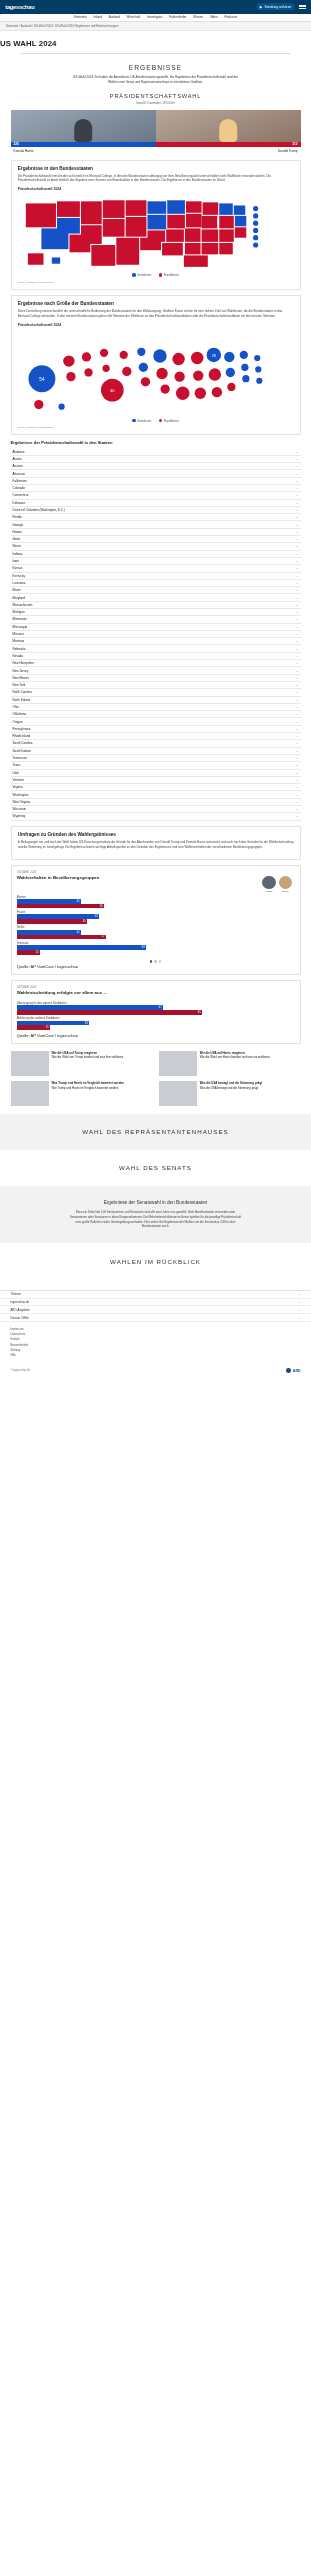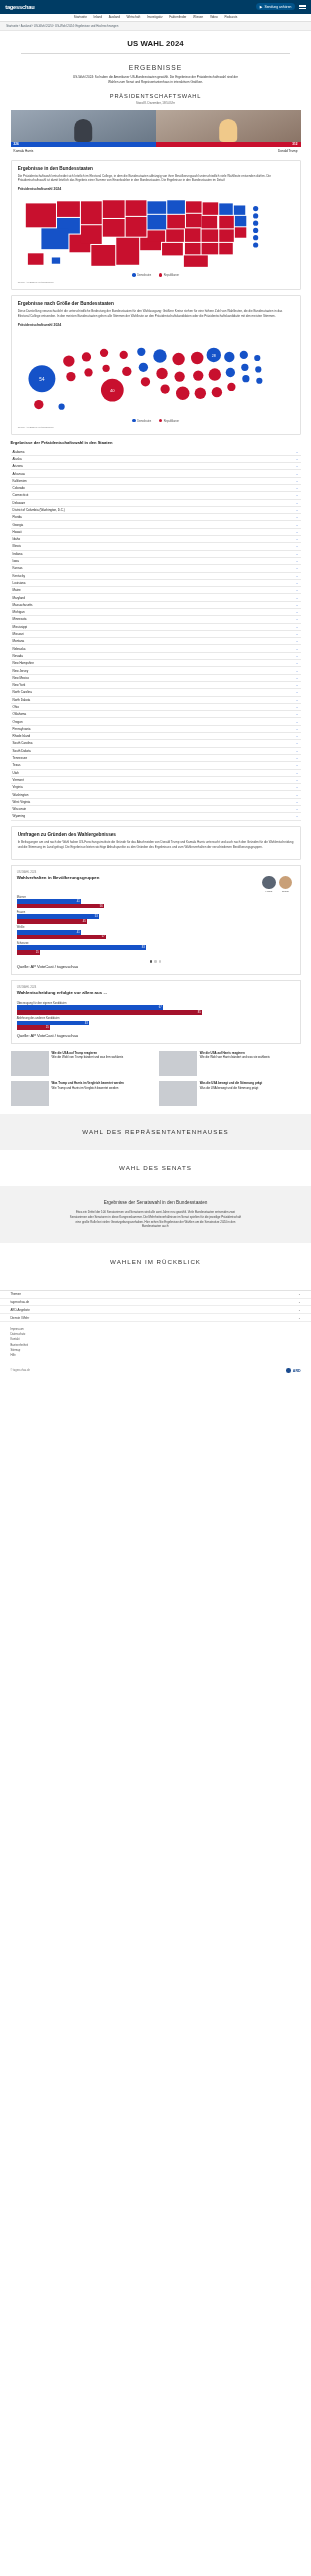--- a/index.html
+++ b/index.html
@@ -39,21 +39,21 @@
   }
   .navbar span { white-space:nowrap; }
 
   .breadcrumb {
     background:#f4f4f4; border-bottom:0.5px solid #e6e6e6;
     font-size:2.9px; color:#55616b; padding:2.1px 6.2px;
   }
 
   
   .page-title {
-    text-align:center; font-size:7.8px; font-weight:bold;
+    text-align:left; font-size:7.8px; font-weight:bold;
     color:#1a1a1a; padding:8.3px 0 2.1px; letter-spacing:0.1px;
   }
   .rule { height:0.5px; background:#d7d7d7; margin:3.1px 21px; }
 
   .section-head {
     text-align:center; font-size:6.7px; letter-spacing:1px;
     color:#333; padding:7.3px 0 4.1px; font-weight:normal;
   }
   .lead {
     font-size:3.1px; line-height:1.55; color:#333;

